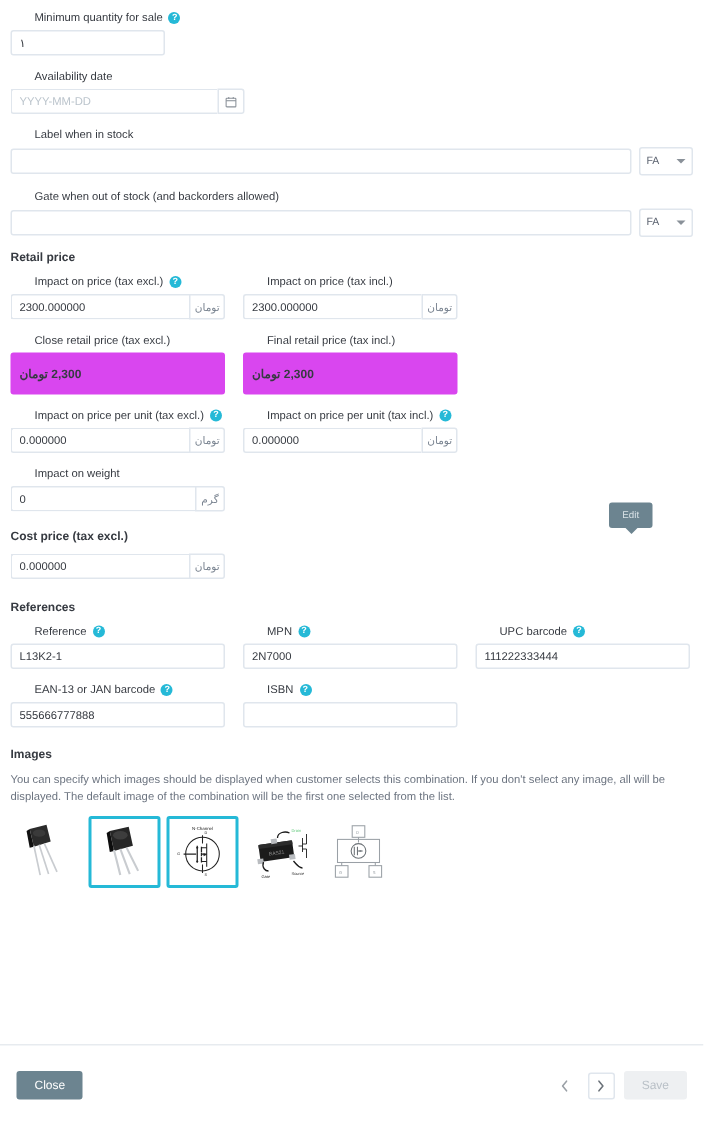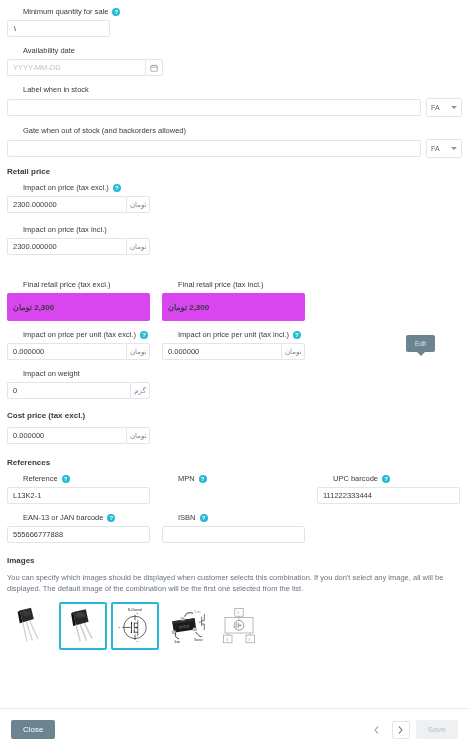--- a/index.html
+++ b/index.html
@@ -184,21 +184,21 @@
     background: #fff;
     cursor: pointer;
     overflow: hidden;
   }
   .thumb.sel { border-color: #25b9d7; }
 
   
   .footer {
     position: absolute;
     left: 0; right: 0; bottom: 0;
-    height: 42px;
+    height: 54px;
     background: #fff;
     border-top: 1px solid #e7ebef;
     display: flex;
     align-items: center;
     justify-content: space-between;
     padding: 0 11px;
   }
   .btn-close {
     background: #6c8490;
     color: #fff;
@@ -288,21 +288,21 @@
       <input class="f" style="flex: 1 1 auto;" value="">
       <div class="selwrap">
         <span>FA</span>
         <span class="chev"></span>
       </div>
     </div>
   </div>
 
   <div class="section-title">Retail price</div>
 
-  <div class="cols2" style="margin-bottom:25px;flex-direction:column;">
+  <div class="cols2" style="margin-bottom:9px;">
     <div class="col">
       <div class="label">
         <span>Impact on price (tax excl.)</span>
         <span class="help-icon">?</span>
       </div>
       <div class="igroup">
         <input class="f" value="2300.000000" style="">
         <div class="suffix">تومان</div>
       </div>
     </div>
@@ -313,21 +313,21 @@
       <div class="igroup">
         <input class="f" value="2300.000000" style="">
         <div class="suffix">تومان</div>
       </div>
     </div>
   </div>
 
   <div class="cols2" style="margin-bottom:9px;">
     <div class="col">
       <div class="label">
-        <span>Final retail price (tax excl.)</span>
+        <span>Close retail price (tax excl.)</span>
       </div>
       <div class="pricebox">2,300 تومان</div>
     </div>
     <div class="col">
       <div class="label">
         <span>Final retail price (tax incl.)</span>
       </div>
       <div class="pricebox">2,300 تومان</div>
     </div>
   </div>
@@ -381,20 +381,21 @@
         <span>Reference</span>
         <span class="help-icon">?</span>
       </div>
       <input class="f" value="L13K2-1" style="">
     </div>
     <div class="col3">
       <div class="label">
         <span>MPN</span>
         <span class="help-icon">?</span>
       </div>
+      <input class="f" value="2N7000" style="">
     </div>
     <div class="col3">
       <div class="label">
         <span>UPC barcode</span>
         <span class="help-icon">?</span>
       </div>
       <input class="f" value="111222333444" style="">
     </div>
   </div>
 

